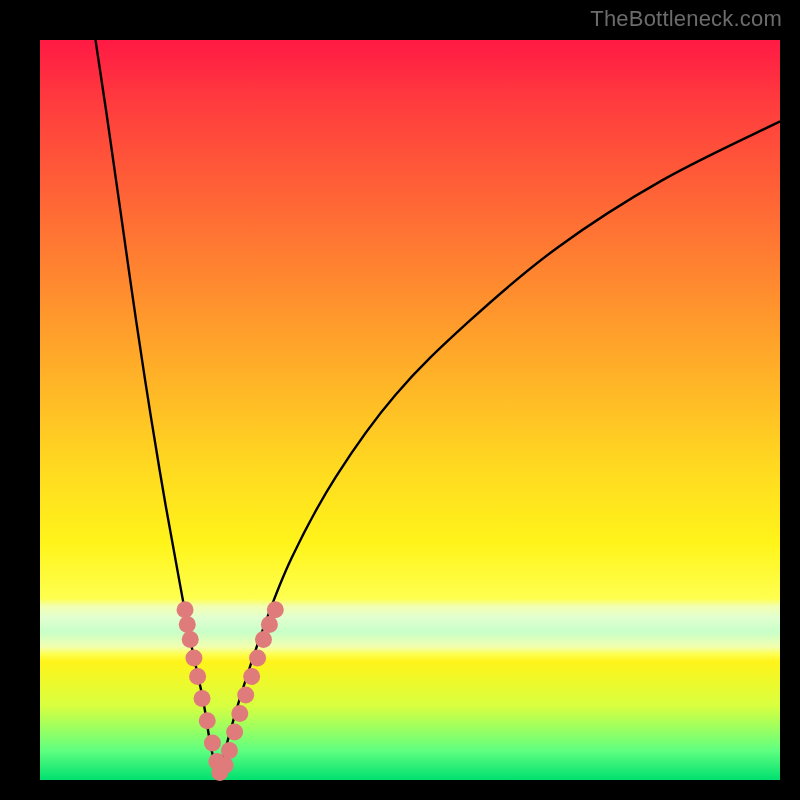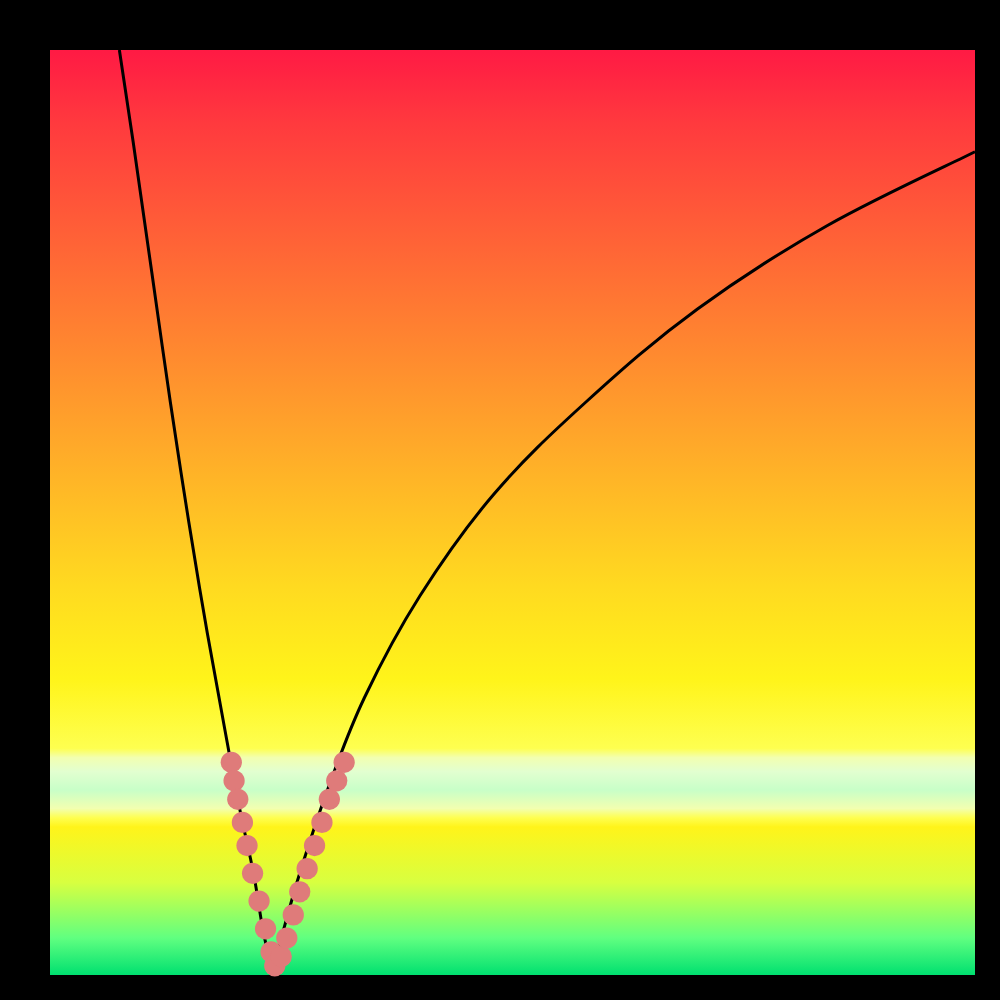--- a/index.html
+++ b/index.html
@@ -94,13 +94,14 @@
           <circle cx="199.80" cy="673.40" r="8.5" fill="#df7b7a" stroke="#c95a58" stroke-width="0"></circle>
           <circle cx="205.72" cy="654.90" r="8.5" fill="#df7b7a" stroke="#c95a58" stroke-width="0"></circle>
           <circle cx="211.64" cy="636.40" r="8.5" fill="#df7b7a" stroke="#c95a58" stroke-width="0"></circle>
           <circle cx="217.56" cy="617.90" r="8.5" fill="#df7b7a" stroke="#c95a58" stroke-width="0"></circle>
           <circle cx="223.48" cy="599.40" r="8.5" fill="#df7b7a" stroke="#c95a58" stroke-width="0"></circle>
           <circle cx="229.40" cy="584.60" r="8.5" fill="#df7b7a" stroke="#c95a58" stroke-width="0"></circle>
           <circle cx="235.32" cy="569.80" r="8.5" fill="#df7b7a" stroke="#c95a58" stroke-width="0"></circle>
         </g>
     </svg>
   </div>
+  <div class="watermark">TheBottleneck.com</div>
 </div>
 
 </body></html>

